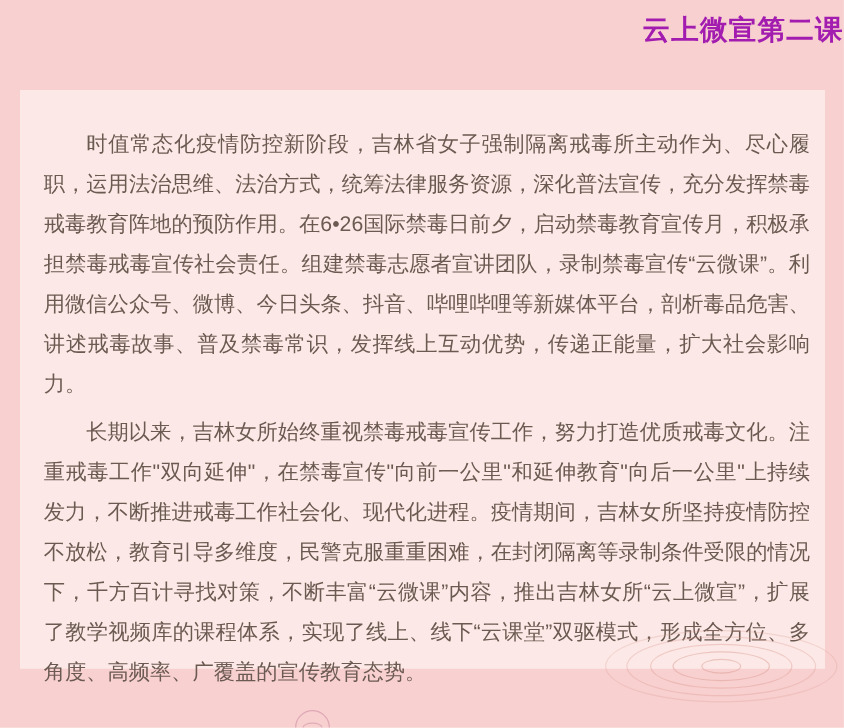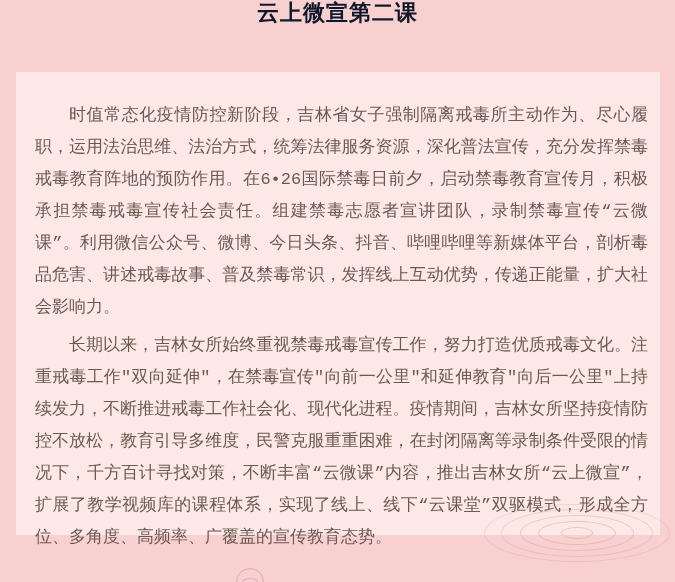--- a/index.html
+++ b/index.html
@@ -6,47 +6,46 @@
   body {
     width: 675px;
     height: 582px;
     background: #f8d0d0;
     overflow: hidden;
     position: relative;
     font-family: "Liberation Sans", sans-serif;
   }
   .page-title {
     margin: 0;
-    padding-top: 0;
-    text-align: center;
+    padding-top: 11px;
+    text-align: right;
     font-size: 22px;
     line-height: 26px;
     font-weight: bold;
-    color: #0f172a;
+    color: #a21caf;
     letter-spacing: 1px;
   }
   .article-card {
     position: absolute;
     left: 16px;
     top: 72px;
     width: 644px;
     height: 463px;
     background: #fce9e7;
     box-sizing: border-box;
     padding: 28px 12px 0 19px;
   }
   .article-card p {
     margin: 0;
     font-size: 17px;
     line-height: 32px;
     color: #6b5a51;
     text-align: justify;
     text-indent: 2em;
     word-break: break-all;
-    font-family: Liberation Mono, monospace;
   }
   .article-card p + p { margin-top: 6px; }
 
   
   .ripple {
     position: absolute;
     left: 577px;
     top: 533px;
     width: 0; height: 0;
     pointer-events: none;

